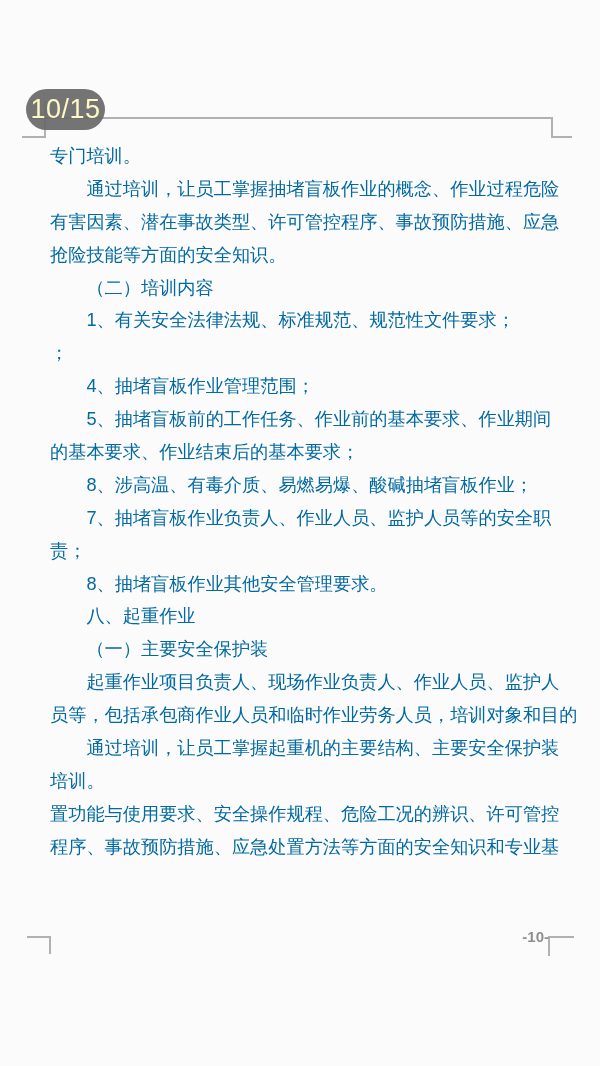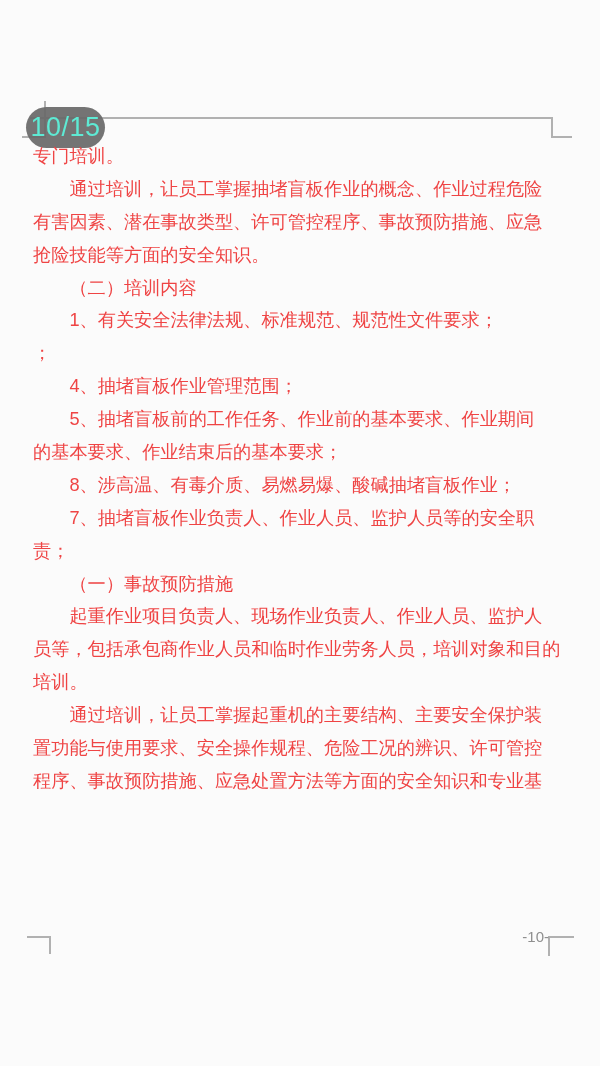--- a/index.html
+++ b/index.html
@@ -26,38 +26,38 @@
   .tl-h         { left: 22px;  top: 136px; width: 24px;  height: 2px; }
   .tl-v         { left: 44px;  top: 101px; width: 2px;   height: 37px; }
   .bl-h         { left: 27px;  top: 936px; width: 24px;  height: 2px; }
   .bl-v         { left: 49px;  top: 936px; width: 2px;   height: 18px; }
   .br-h         { left: 548px; top: 936px; width: 26px;  height: 2px; }
   .br-v         { left: 548px; top: 936px; width: 2px;   height: 20px; }
   
   .badge {
     position: absolute;
     left: 26px;
-    top: 107px;
+    top: 89px;
     width: 79px;
     height: 41px;
     border-radius: 21px;
     background: rgba(104, 104, 104, 0.92);
-    color: #5eead4;
+    color: #fef9c3;
     font-size: 27px;
     line-height: 41px;
     text-align: center;
     letter-spacing: 0.5px;
   }
   
   .content {
     position: absolute;
-    left: 33px;
+    left: 50px;
     top: 140px;
     width: 508px;
-    color: #ef4444;
+    color: #0369a1;
     font-size: 18.2px;
   }
   .line {
     height: 32.9px;
     line-height: 32.9px;
     white-space: nowrap;
     overflow: visible;
   }
   .line.indent {
     text-indent: 2em;
@@ -65,20 +65,21 @@
   
   .pagenum {
     position: absolute;
     left: 519px;
     top: 928px;
     width: 30px;
     color: #8f8f8f;
     font-size: 15px;
     line-height: 17px;
     text-align: right;
+    font-weight: bold;
   }
 </style>
 </head>
 <body>
 
 <div class="page">
 
   <div class="mark hrule"></div>
   <div class="mark tl-v"></div>
   <div class="mark tl-h"></div>
@@ -98,24 +99,26 @@
       <div class="line">抢险技能等方面的安全知识。</div>
       <div class="line indent">（二）培训内容</div>
       <div class="line indent">1、有关安全法律法规、标准规范、规范性文件要求；</div>
       <div class="line">；</div>
       <div class="line indent">4、抽堵盲板作业管理范围；</div>
       <div class="line indent">5、抽堵盲板前的工作任务、作业前的基本要求、作业期间</div>
       <div class="line">的基本要求、作业结束后的基本要求；</div>
       <div class="line indent">8、涉高温、有毒介质、易燃易爆、酸碱抽堵盲板作业；</div>
       <div class="line indent">7、抽堵盲板作业负责人、作业人员、监护人员等的安全职</div>
       <div class="line">责；</div>
-      <div class="line indent">（一）事故预防措施</div>
+      <div class="line indent">8、抽堵盲板作业其他安全管理要求。</div>
+      <div class="line indent">八、起重作业</div>
+      <div class="line indent">（一）主要安全保护装</div>
       <div class="line indent">起重作业项目负责人、现场作业负责人、作业人员、监护人</div>
       <div class="line">员等，包括承包商作业人员和临时作业劳务人员，培训对象和目的</div>
+      <div class="line indent">通过培训，让员工掌握起重机的主要结构、主要安全保护装</div>
       <div class="line">培训。</div>
-      <div class="line indent">通过培训，让员工掌握起重机的主要结构、主要安全保护装</div>
       <div class="line">置功能与使用要求、安全操作规程、危险工况的辨识、许可管控</div>
       <div class="line">程序、事故预防措施、应急处置方法等方面的安全知识和专业基</div>
     </div>
 
   <div class="pagenum">-10-</div>
 
 </div>
 
 </body></html>

